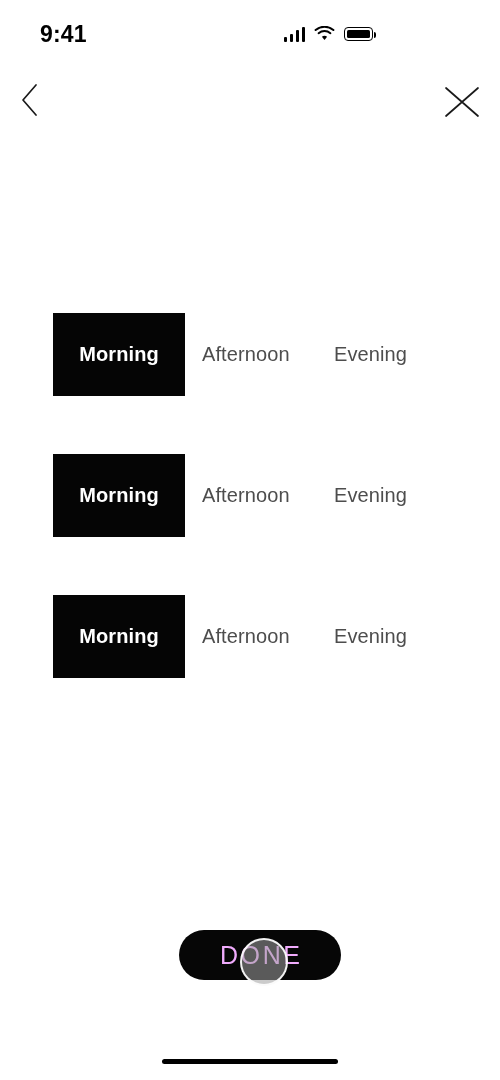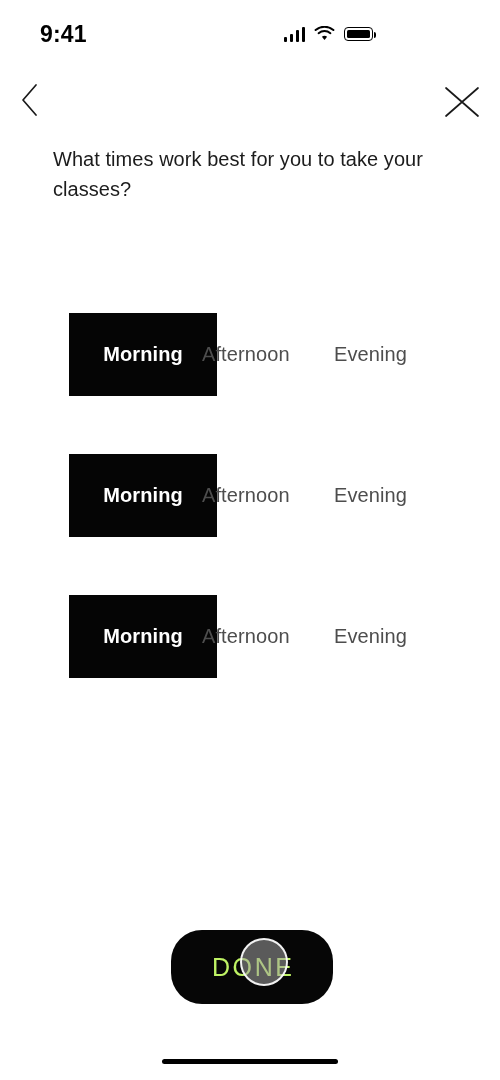--- a/index.html
+++ b/index.html
@@ -67,32 +67,32 @@
   .rows { position:absolute; left:0; top:313px; width:500px; }
   .row {
     position:relative; height:83px; margin-bottom:58px;
   }
   .opt {
     position:absolute; top:0; height:83px;
     display:flex; align-items:center;
     font-size:20px; letter-spacing:0.1px;
   }
   .opt.sel {
-    left:53px; width:148px; justify-content:center;
-    background:#050505; color:#ffffff; font-weight:bold;margin-left:16px;
+    left:53px; width:132px; justify-content:center;
+    background:#050505; color:#ffffff; font-weight:bold;
   }
   .opt.unsel { color:#4d4d4d; font-weight:normal; }
   .opt.pos2 { left:202px;text-align:center; }
   .opt.pos3 { left:334px; }
 
   
   .done-btn {
-    position:absolute; left:171px; top:930px;
-    width:162px; height:74px; border-radius:31px;
-    background:#060606; color:#bef264;
+    position:absolute; left:179px; top:930px;
+    width:162px; height:50px; border-radius:31px;
+    background:#060606; color:#f0abfc;
     display:flex; align-items:center; justify-content:center;
     font-size:25px; font-weight:500; letter-spacing:2.6px;
     text-indent:2.6px;
   }
   .cursor {
     position:absolute; left:240px; top:938px;
     width:48px; height:48px; border-radius:50%;
     background:rgba(160,160,160,0.55);
     border:2px solid rgba(255,255,255,0.92);
   }
@@ -135,21 +135,20 @@
       </svg>
     </div>
     <div class="nav-close">
       <svg width="36" height="32" viewBox="0 0 36 32">
         <path d="M2 2 L34 30 M34 2 L2 30" stroke="#1a1a1a" stroke-width="1.7" fill="none" stroke-linecap="round"></path>
       </svg>
     </div>
   </div>
 
   <div class="heading">
-    <div class="subtitle">What times work best for you to take your classes?</div>
   </div>
 
   <div class="rows">
 
     <div class="row">
       <div class="opt sel">Morning</div>
       <div class="opt unsel pos2">Afternoon</div>
       <div class="opt unsel pos3">Evening</div>
     </div>
 

